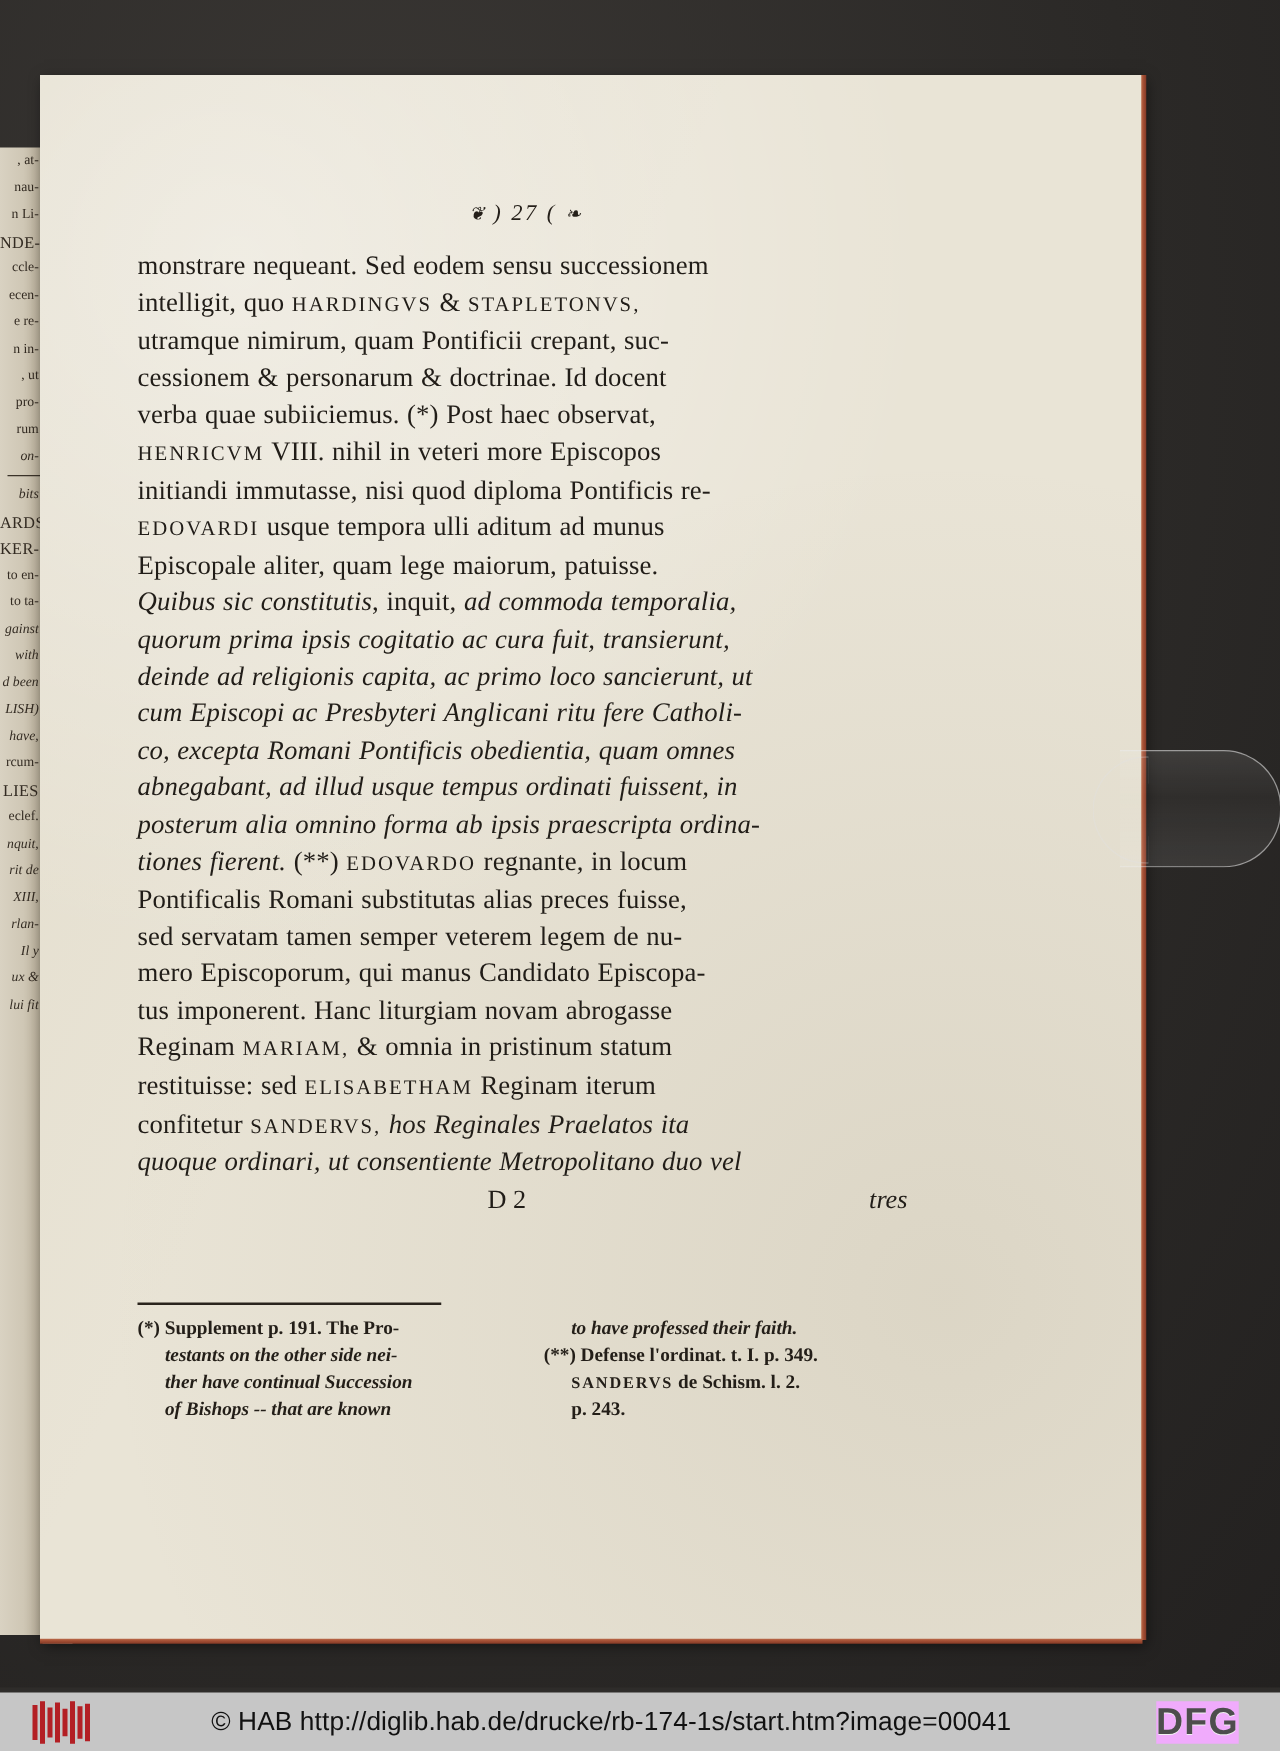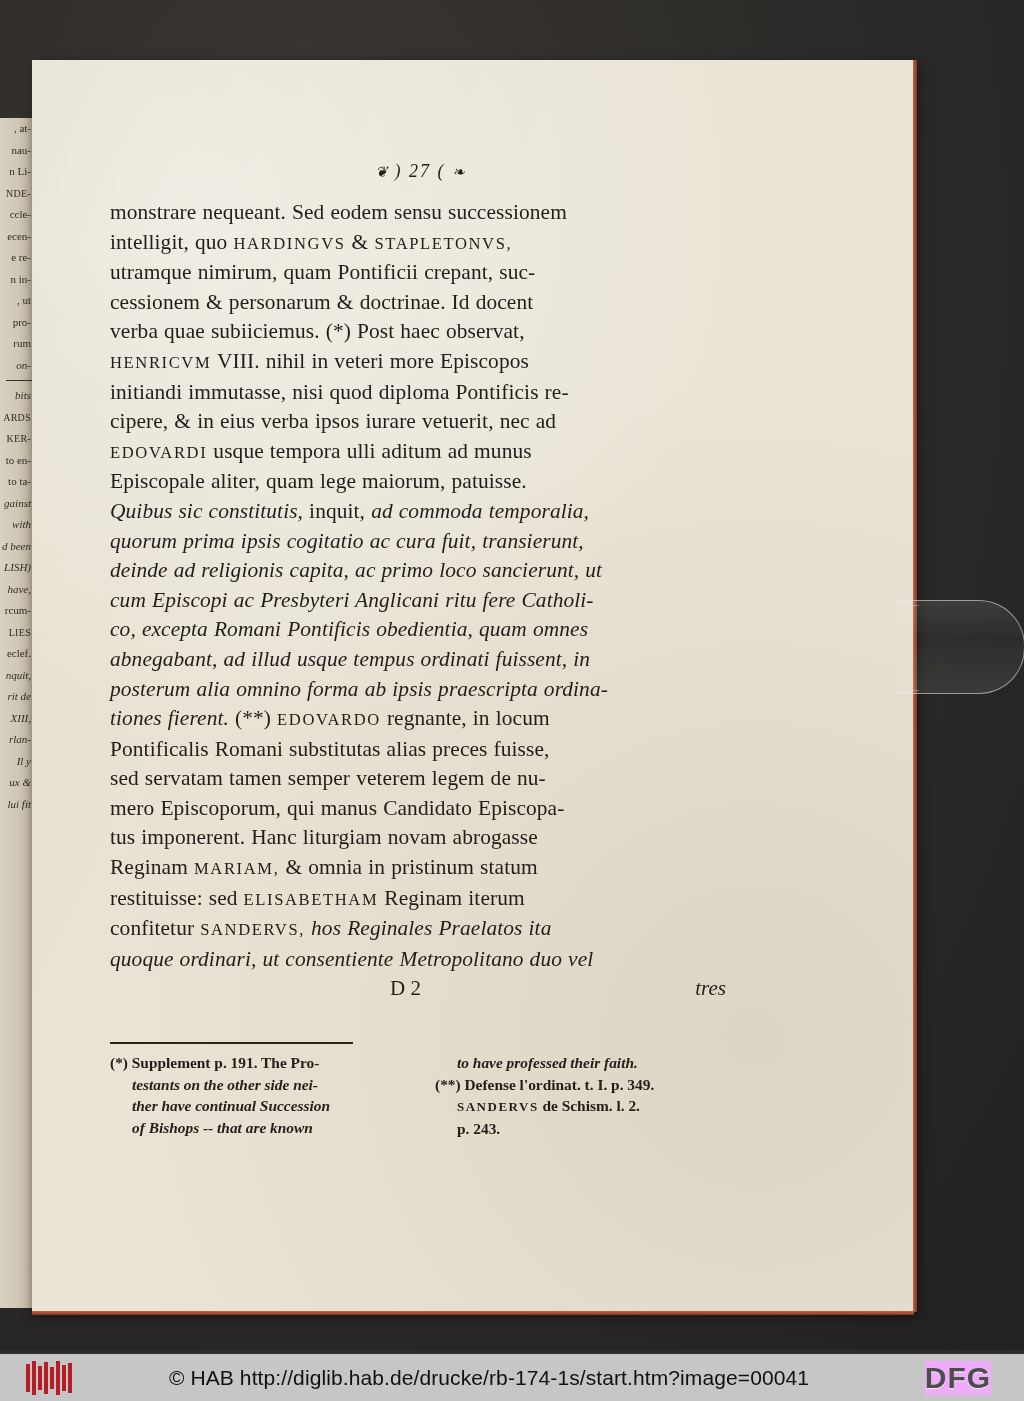--- a/index.html
+++ b/index.html
@@ -22,21 +22,21 @@
     position:absolute;left:0;top:118px;width:34px;height:1190px;
     background:linear-gradient(90deg,#d9d2c2 0%,#cfc7b5 55%,#b5ab96 100%);
     overflow:hidden;
   }
   #left-page .frag{
     font-size:11px;color:#332b22;text-align:right;
     padding-right:3px;line-height:21.5px;white-space:nowrap;
     font-family:"Liberation Serif",serif;
   }
   #left-page .fr-it{font-style:italic;}
-  #left-page .fr-sc{font-size:10px;letter-spacing:.3px;}
+  #left-page .fr-sc{font-size:13px;letter-spacing:.3px;}
   #left-page .rule{height:1px;background:#3a3228;margin:4px 0 4px 6px;}
 
   
   #gutter{
     position:absolute;left:34px;top:100px;width:24px;height:1215px;
     background:linear-gradient(90deg,#8c8272 0%,#b9b1a0 35%,#ded6c6 100%);
   }
 
   
   #page{
@@ -216,21 +216,20 @@
 
       <div class="body">
         <p>
           <span class="ln"><span>monstrare nequeant.  Sed eodem sensu successionem</span></span>
           <span class="ln"><span>intelligit,  quo </span><span class="sc">HARDINGVS</span><span> &amp; </span><span class="sc">STAPLETONVS,</span></span>
           <span class="ln"><span>utramque nimirum, quam Pontificii crepant, suc-</span></span>
           <span class="ln"><span>cessionem  &amp;  personarum  &amp;  doctrinae.   Id docent</span></span>
           <span class="ln"><span>verba quae subiiciemus.  (*)   Post haec observat,</span></span>
           <span class="ln"><span class="sc">HENRICVM</span><span> VIII. nihil in veteri more Episcopos</span></span>
           <span class="ln"><span>initiandi immutasse, nisi quod diploma Pontificis re-</span></span>
-          <span class="ln"><span>cipere,  &amp; in eius verba ipsos iurare vetuerit, nec ad</span></span>
           <span class="ln"><span class="sc">EDOVARDI</span><span> usque tempora ulli aditum ad munus</span></span>
           <span class="ln"><span>Episcopale  aliter,  quam  lege maiorum,  patuisse.</span></span>
           <span class="ln"><span class="it">Quibus sic constitutis</span><span>, inquit, </span><span class="it">ad commoda temporalia,</span></span>
           <span class="ln"><span class="it">quorum prima ipsis cogitatio ac cura fuit, transierunt,</span></span>
           <span class="ln"><span class="it">deinde ad religionis capita, ac primo loco sancierunt, ut</span></span>
           <span class="ln"><span class="it">cum Episcopi ac Presbyteri Anglicani ritu fere Catholi-</span></span>
           <span class="ln"><span class="it">co, excepta Romani Pontificis obedientia, quam omnes</span></span>
           <span class="ln"><span class="it">abnegabant, ad illud usque tempus ordinati fuissent, in</span></span>
           <span class="ln"><span class="it">posterum alia omnino forma ab ipsis praescripta ordina-</span></span>
           <span class="ln"><span class="it">tiones fierent.</span><span>  (**)  </span><span class="sc">EDOVARDO</span><span> regnante, in locum</span></span>

